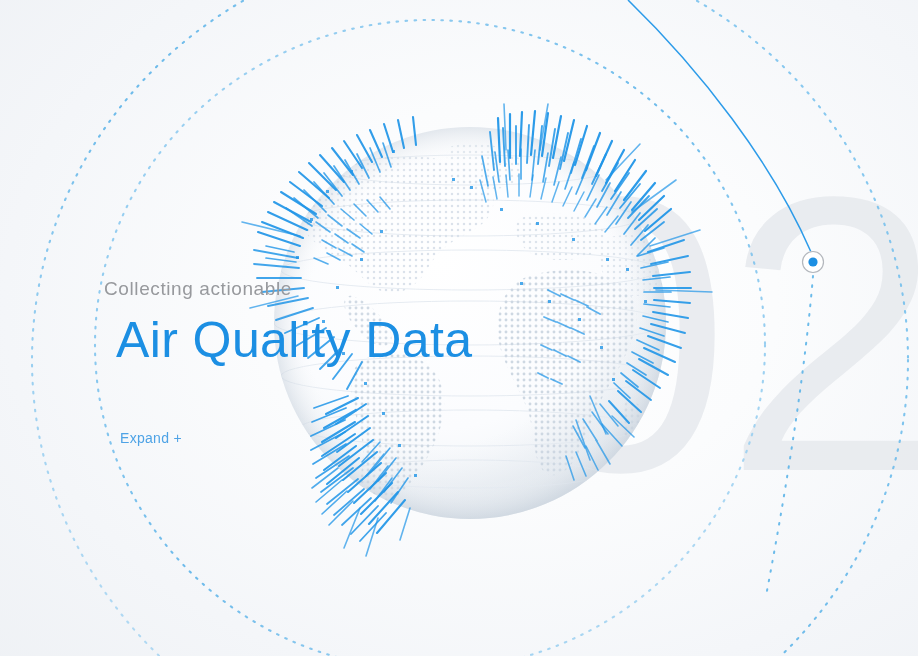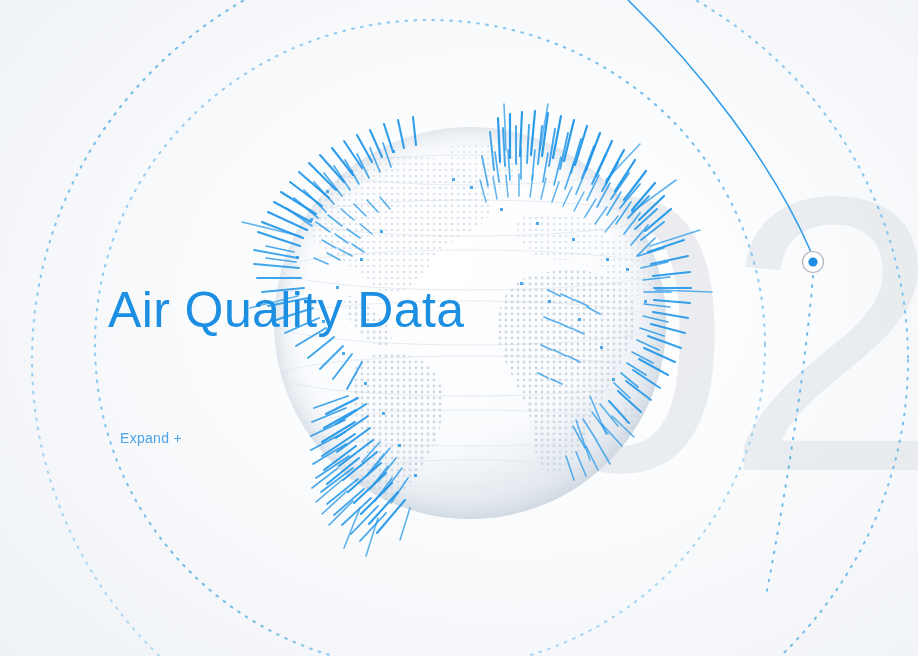--- a/index.html
+++ b/index.html
@@ -63,21 +63,21 @@
     color: #97999d;
     margin: 0 0 4px 0;
     white-space: nowrap;
   }
   .headline {
     font-family: "Liberation Sans", sans-serif;
     font-size: 50px;
     font-weight: 300;
     letter-spacing: .4px;
     color: #1c8fe3;
-    margin: 4px;
+    margin: 12px;
     line-height: 1.12;
     white-space: nowrap;
   }
   .expand {
     position: absolute;
     left: 120px;
     top: 430px;
     z-index: 8;
     font-family: "Liberation Sans", sans-serif;
     font-size: 14px;
@@ -486,18 +486,19 @@
     <path d="M813 276 C806 360 790 470 766 596" fill="none" stroke="#5cb4e8" stroke-width="2" stroke-dasharray="1.6 8" stroke-linecap="round" opacity=".9"></path>
 
     <g style="cursor:pointer">
       <circle cx="813" cy="262" r="11" fill="#ffffff" opacity=".85"></circle>
       <circle cx="813" cy="262" r="10.5" fill="none" stroke="#b3b7bd" stroke-width="1.2"></circle>
       <circle cx="813" cy="262" r="4.6" fill="#1c8fe3"></circle>
     </g>
   </svg>
 
   <div class="copy">
+    <p class="eyebrow">Collecting actionable</p>
     <h1 class="headline">Air Quality Data</h1>
   </div>
 
   <a class="expand" href="#">Expand +</a>
 
 </div>
 
 </body></html>

